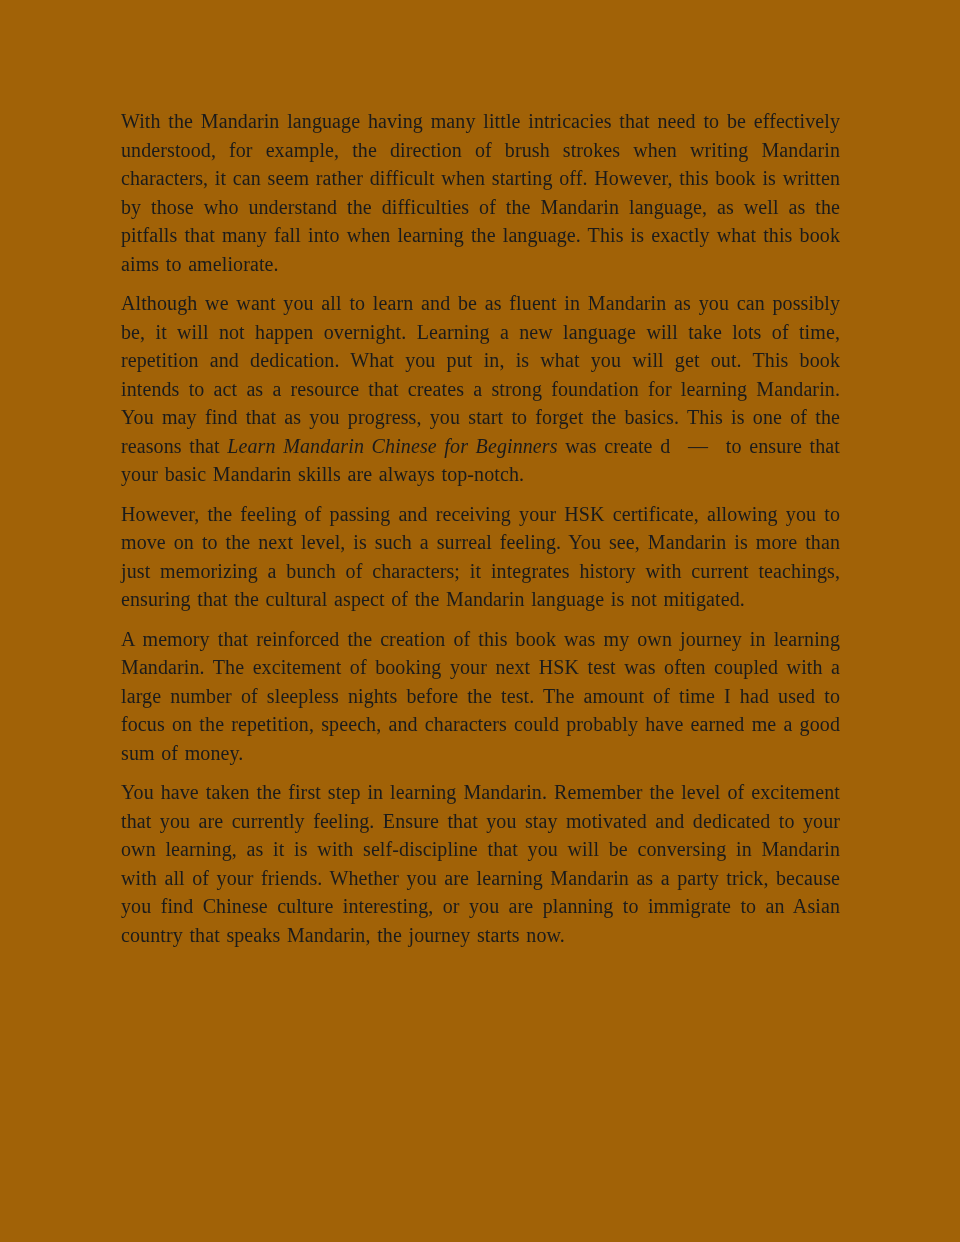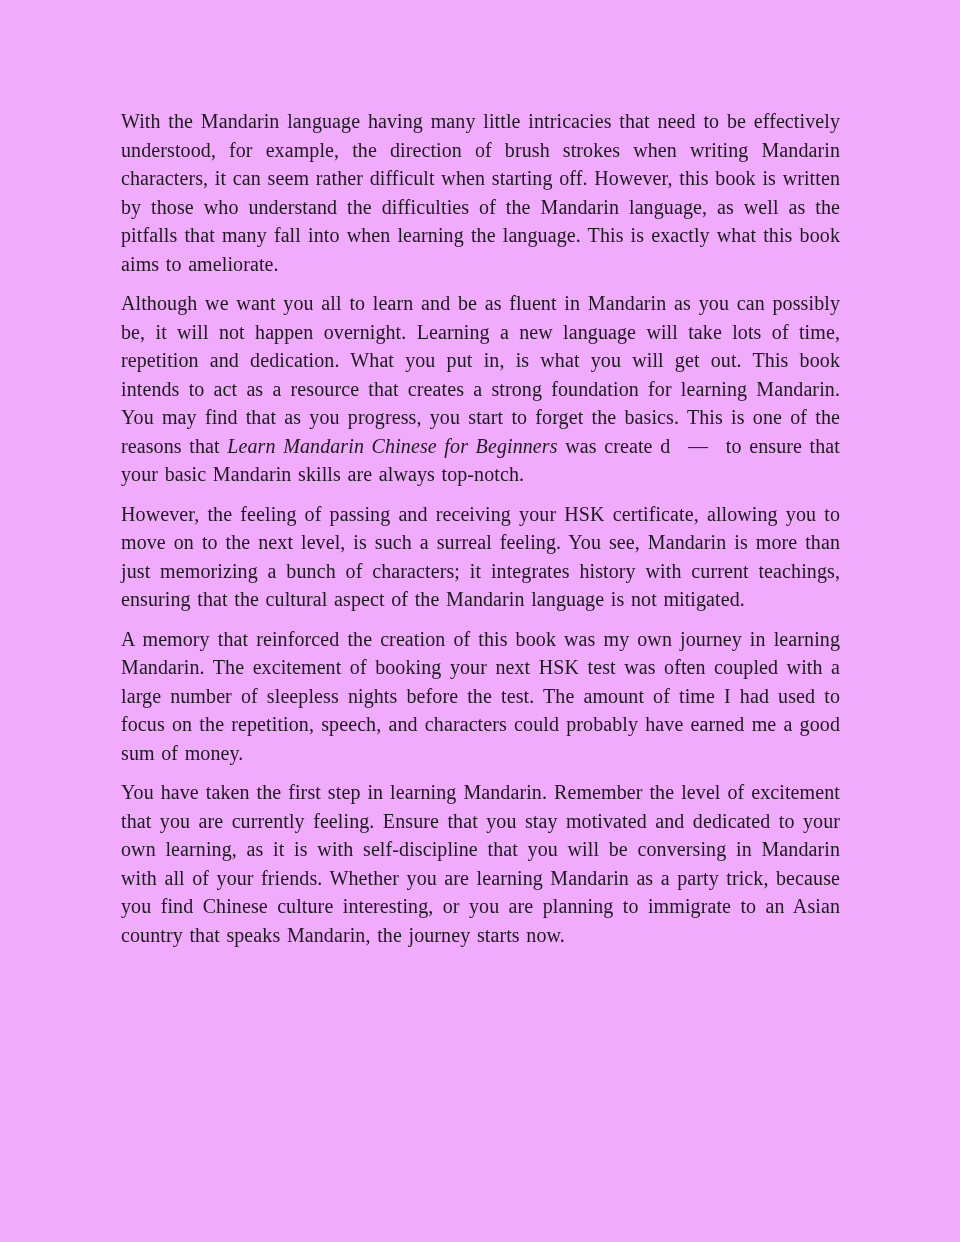--- a/index.html
+++ b/index.html
@@ -12,21 +12,21 @@
     height: 1242px;
     position: relative;
     font-family: "Liberation Serif", "DejaVu Serif", serif;
   }
   .page {
     position: absolute;
     top: 0;
     left: 0;
     width: 960px;
     height: 1242px;
-    background: #f0abfc;
+    background: #a16207;
     box-sizing: border-box;
     padding: 107px 120px 0 121px;
   }
   .page p {
     margin: 0 0 11px 0;
     width: 719px;
     font-size: 20px;
     line-height: 28.5px;
     color: #1b1b1b;
     text-align: justify;

